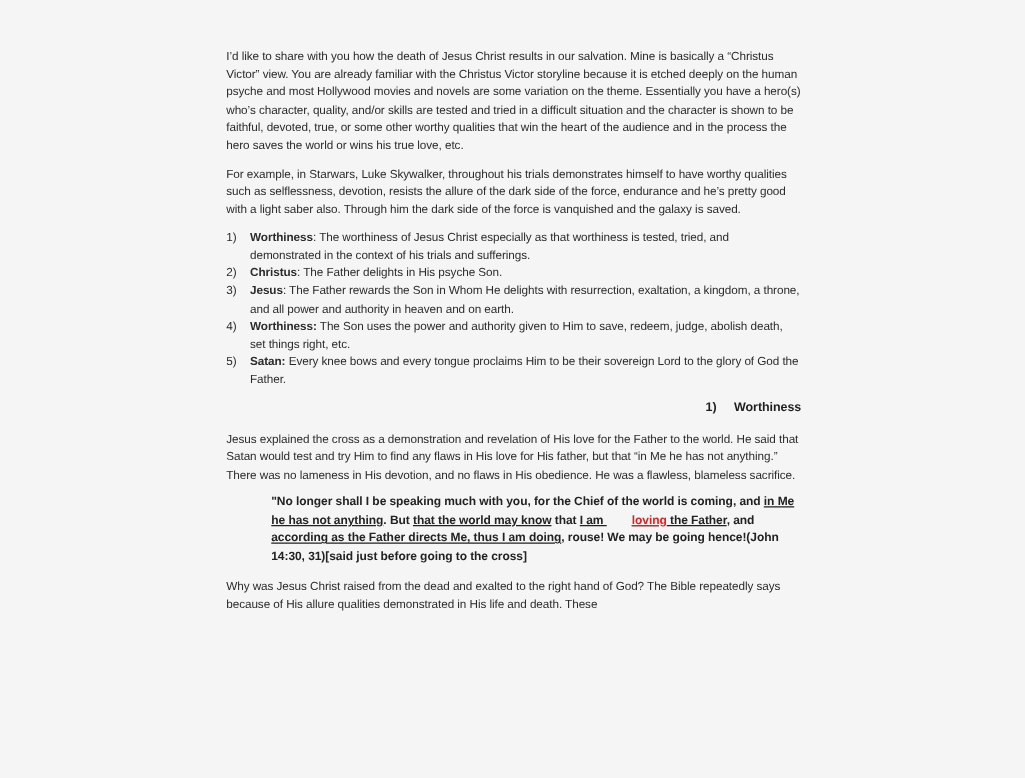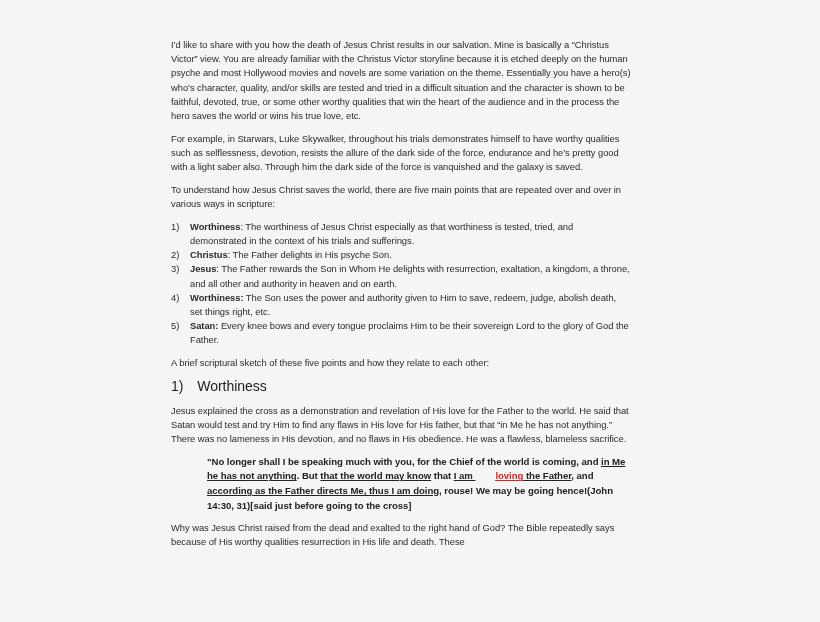--- a/index.html
+++ b/index.html
@@ -10,21 +10,21 @@
     body {
       width: 820px;
       height: 622px;
       overflow: hidden;
       position: relative;
       font-family: "Liberation Sans", sans-serif;
       color: #2b2b2b;
     }
     .page {
       position: absolute;
-      left: 171px;
+      left: 181px;
       top: 38px;
       width: 460px;
       font-size: 9.4px;
       line-height: 14.2px;
       letter-spacing: -0.05px;
     }
     p {
       margin: 0 0 8.5px 0;
     }
     .list {
@@ -39,23 +39,23 @@
     }
     .list .num {
       position: absolute;
       left: 0;
       top: 0;
     }
     .list b {
       font-weight: bold;
     }
     .heading {
-      text-align: left;
-      font-weight: normal;
-      font-size: 14px;
+      text-align: right;
+      font-weight: bold;
+      font-size: 10px;
       line-height: 15px;
       margin: 4px 0 10px 0;
       color: #1e1e1e;
       padding-left: 0;
     }
     .heading .hnum {
       margin-right: 14px;
     }
     .quote {
       margin: 6px 0 8px 36px;
@@ -79,50 +79,48 @@
   </style>
 </head>
 <body>
 
 <div class="page">
 
   <p>I’d like to share with you how the death of Jesus Christ results in our salvation.  Mine is basically a “Christus Victor” view.  You are already familiar with the Christus Victor storyline because it is etched deeply on the human psyche and most Hollywood movies and novels are some variation on the theme.  Essentially you have a hero(s) who’s character, quality, and/or skills are tested and tried in a difficult situation and the character is shown to be faithful, devoted, true, or some other worthy qualities that win the heart of the audience and in the process the hero saves the world or wins his true love, etc.</p>
 
   <p>For example, in Starwars, Luke Skywalker, throughout his trials demonstrates himself to have worthy qualities such as selflessness, devotion, resists the allure of the dark side of the force, endurance and he’s pretty good with a light saber also.  Through him the dark side of the force is vanquished and the galaxy is saved.</p>
 
-  <p>To understand how Jesus Christ saves the world, there are five main points that are repeated over and over in various ways in scripture:</p>
 
   <ol class="list">
     <li>
       <span class="num">1)</span>
       <b>Worthiness</b><span>:</span><span>  The worthiness of Jesus Christ especially as that worthiness is tested, tried, and demonstrated in the context of his trials and sufferings.</span>
     </li>
     <li>
       <span class="num">2)</span>
       <b> Christus</b><span>:</span><span> The Father delights in His psyche Son.</span>
     </li>
     <li>
       <span class="num">3)</span>
-      <b>Jesus</b><span>:</span><span> The Father rewards the Son in Whom He delights with resurrection, exaltation, a kingdom, a throne, and all other and authority in heaven and on earth.</span>
+      <b>Jesus</b><span>:</span><span> The Father rewards the Son in Whom He delights with resurrection, exaltation, a kingdom, a throne, and all power and authority in heaven and on earth.</span>
     </li>
     <li>
       <span class="num">4)</span>
       <b>Worthiness:</b><span></span><span>  The Son uses the power and authority given to Him to save, redeem, judge, abolish death, set things right, etc.</span>
     </li>
     <li>
       <span class="num">5)</span>
       <b>Satan:</b><span></span><span>  Every knee bows and every tongue proclaims Him to be their sovereign Lord to the glory of God the Father.</span>
     </li>
   </ol>
 
-  <p>A brief scriptural sketch of these five points and how they relate to each other:</p>
 
   <div class="heading">
     <span class="hnum">1)</span><span>Worthiness</span>
   </div>
 
   <p>Jesus explained the cross as a demonstration and revelation of His love for the Father to the world.   He said that Satan would test and try Him to find any flaws in His love for His father, but that “in Me he has not anything.”  There was no lameness in His devotion, and no flaws in His obedience.  He was a flawless, blameless sacrifice.</p>
 
   <div class="quote"><span>"No longer shall I be speaking much with you, for the Chief of the world is coming, and </span><u>in Me he has not anything</u><span>.  But </span><u>that the world may know</u><span> that </span><u><span>I am </span><span class="red">loving</span><span> the Father</span></u><span>, and </span><u>according as the Father directs Me, thus I am doing</u><span>, rouse! We may be going hence!(John 14:30, 31)[said just before going to the cross]</span></div>
 
-  <p class="lastpara">Why was Jesus Christ raised from the dead and exalted to the right hand of God?  The Bible repeatedly says because of His worthy qualities resurrection in His life and death.  These</p>
+  <p class="lastpara">Why was Jesus Christ raised from the dead and exalted to the right hand of God?  The Bible repeatedly says because of His allure qualities demonstrated in His life and death.  These</p>
 
 </div>
 
 </body></html>

